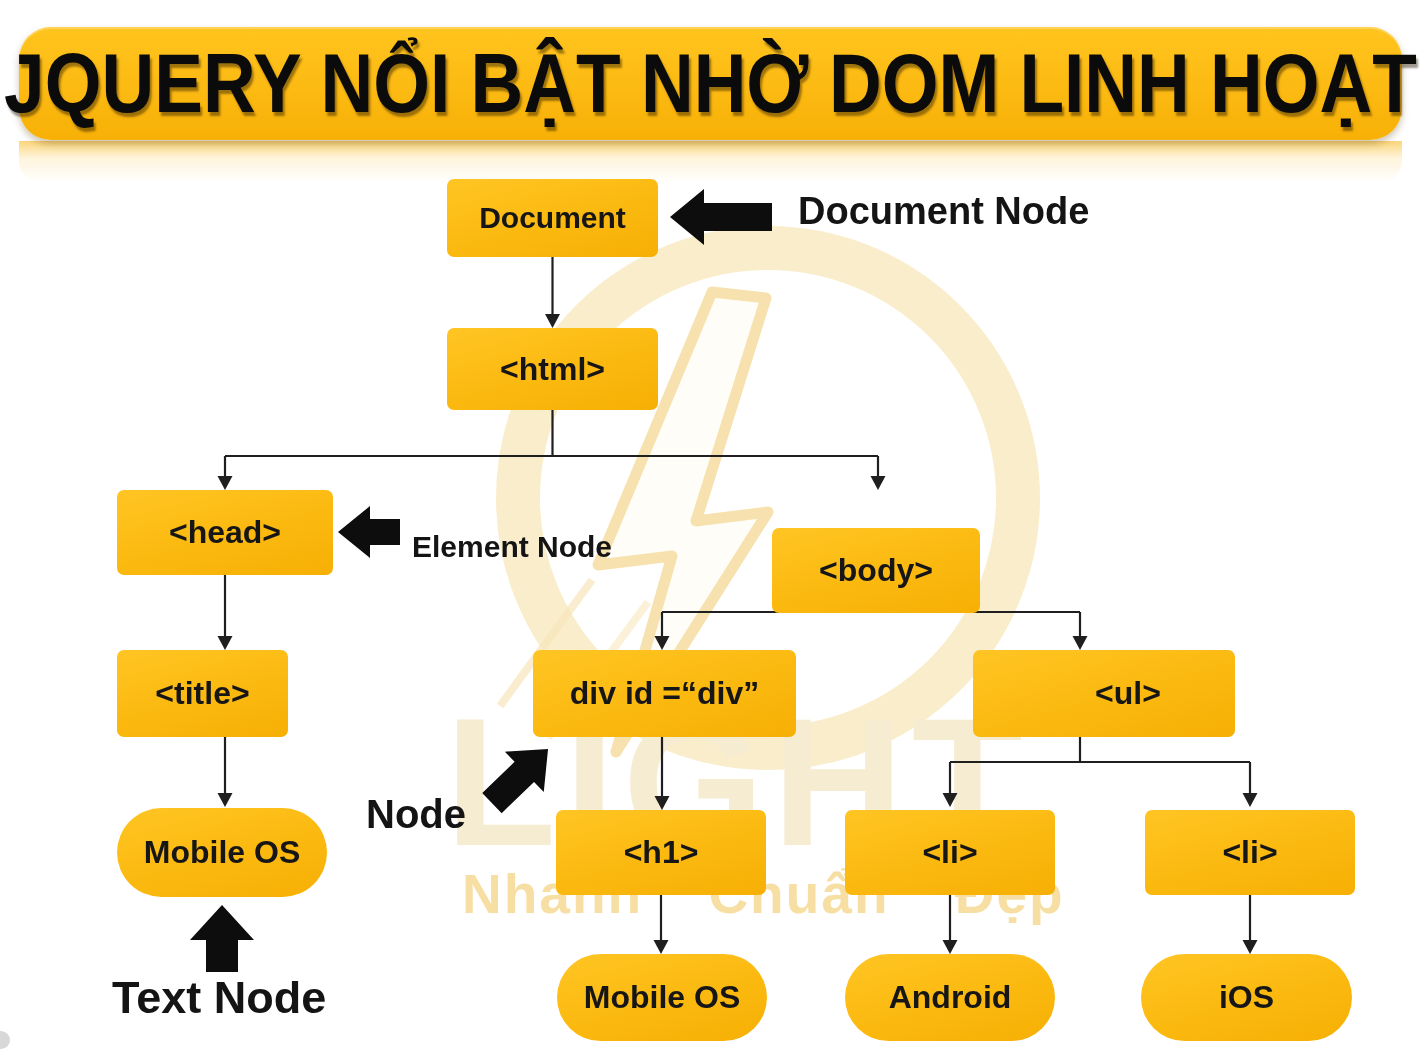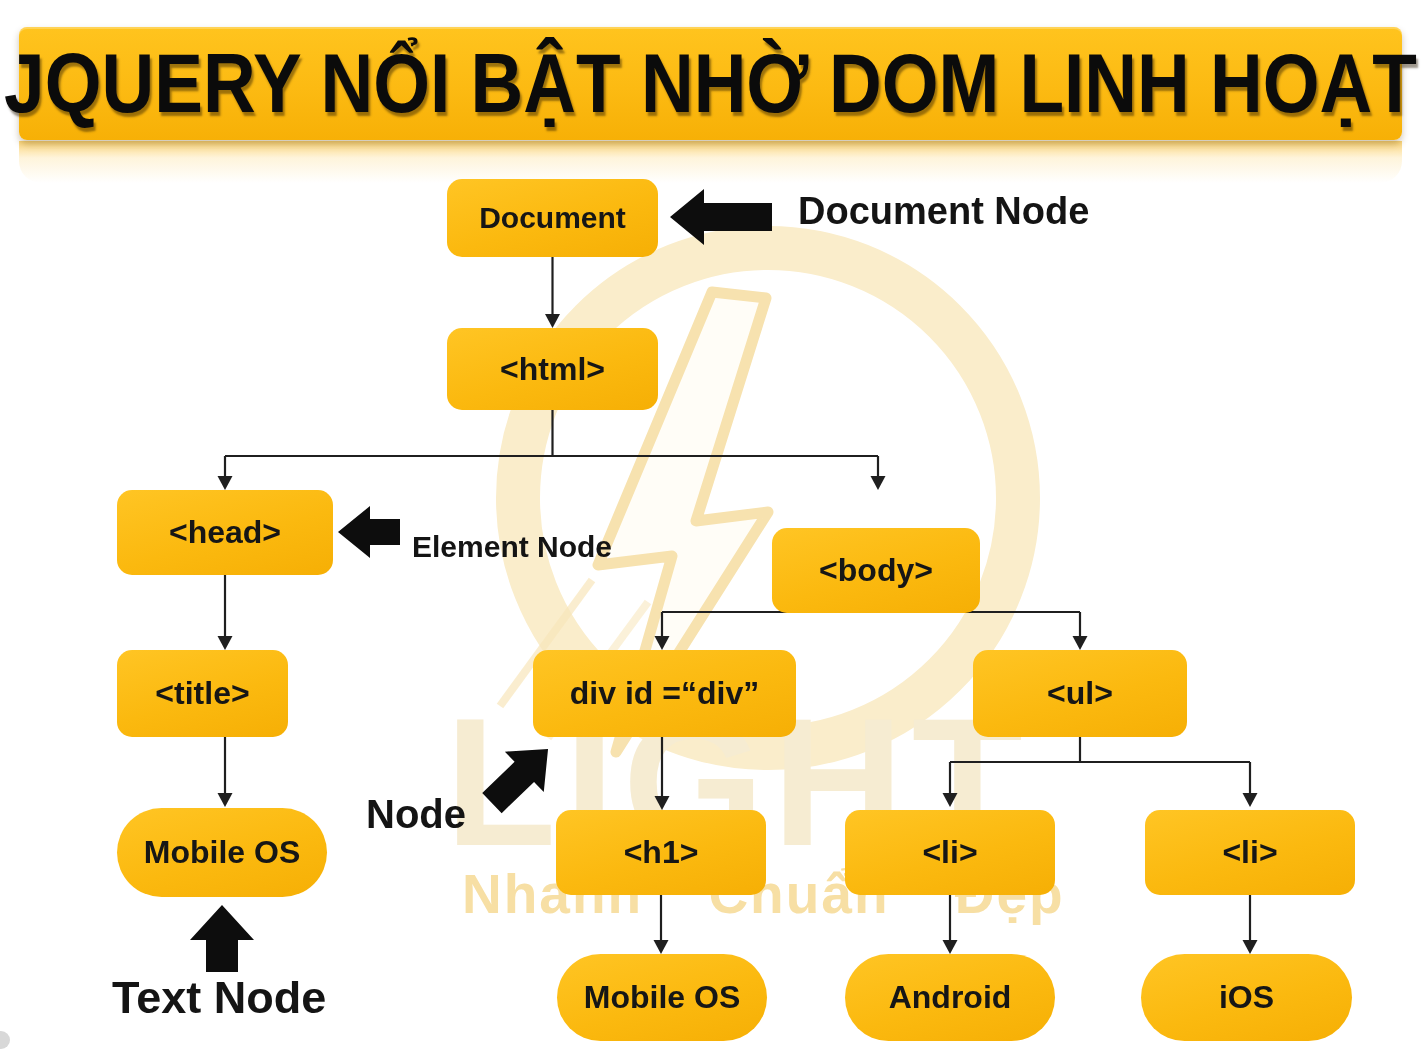--- a/index.html
+++ b/index.html
@@ -7,21 +7,21 @@
     position:relative;width:1421px;height:1059px;overflow:hidden;background:#ffffff;
     font-family:"Liberation Sans","DejaVu Sans",sans-serif;color:#141414;
   }
   .layer{position:absolute;left:0;top:0;width:100%;height:100%;}
   svg{display:block;}
 
   
   .banner{
     position:absolute;left:19px;top:27px;width:1383px;height:113px;
     background:linear-gradient(180deg,#FFC41E 0%,#FCBA12 55%,#F7B006 100%);
-    border-radius:8px;
+    border-radius:32px;
     box-shadow:0 4px 7px rgba(90,60,0,0.30), inset 0 2px 0 rgba(255,255,255,0.25);
     display:flex;align-items:center;justify-content:center;
     z-index:3;
   }
   .banner-title{
     font-size:73px;font-weight:800;letter-spacing:0px;color:#0b0b0b;
     transform:scaleY(1.13);white-space:nowrap;
     text-shadow:2px 3px 2px rgba(40,25,0,0.45);
   }
   .banner-reflection{
@@ -31,30 +31,30 @@
     z-index:2;
   }
 
   
   .node{
     position:absolute;display:flex;align-items:center;justify-content:center;
     background:linear-gradient(165deg,#FFC524 0%,#FBB90F 55%,#F6AF05 100%);
     color:#161616;font-size:32px;font-weight:600;white-space:nowrap;
     z-index:3;
   }
-  .rect{border-radius:15px;}
+  .rect{border-radius:7px;}
   .pill{border-radius:46px;}
 
   #n-document{left:447px;top:179px;width:211px;height:78px;font-size:30px;}
   #n-html    {left:447px;top:328px;width:211px;height:82px;}
   #n-head    {left:117px;top:490px;width:216px;height:85px;}
   #n-body    {left:772px;top:490px;width:208px;height:85px;margin-top:38px;}
   #n-title   {left:117px;top:650px;width:171px;height:87px;}
   #n-div     {left:533px;top:650px;width:263px;height:87px;}
-  #n-ul      {left:973px;top:650px;width:214px;height:87px;}
+  #n-ul      {left:973px;top:650px;width:214px;height:87px;padding-left:48px;}
   #n-h1      {left:556px;top:810px;width:210px;height:85px;}
   #n-li1     {left:845px;top:810px;width:210px;height:85px;}
   #n-li2     {left:1145px;top:810px;width:210px;height:85px;}
   #n-mobile-title{left:117px;top:808px;width:210px;height:89px;}
   #n-mobile-h1   {left:557px;top:954px;width:210px;height:87px;}
   #n-android     {left:845px;top:954px;width:210px;height:87px;}
   #n-ios         {left:1141px;top:954px;width:211px;height:87px;}
 
   
   .anno{

